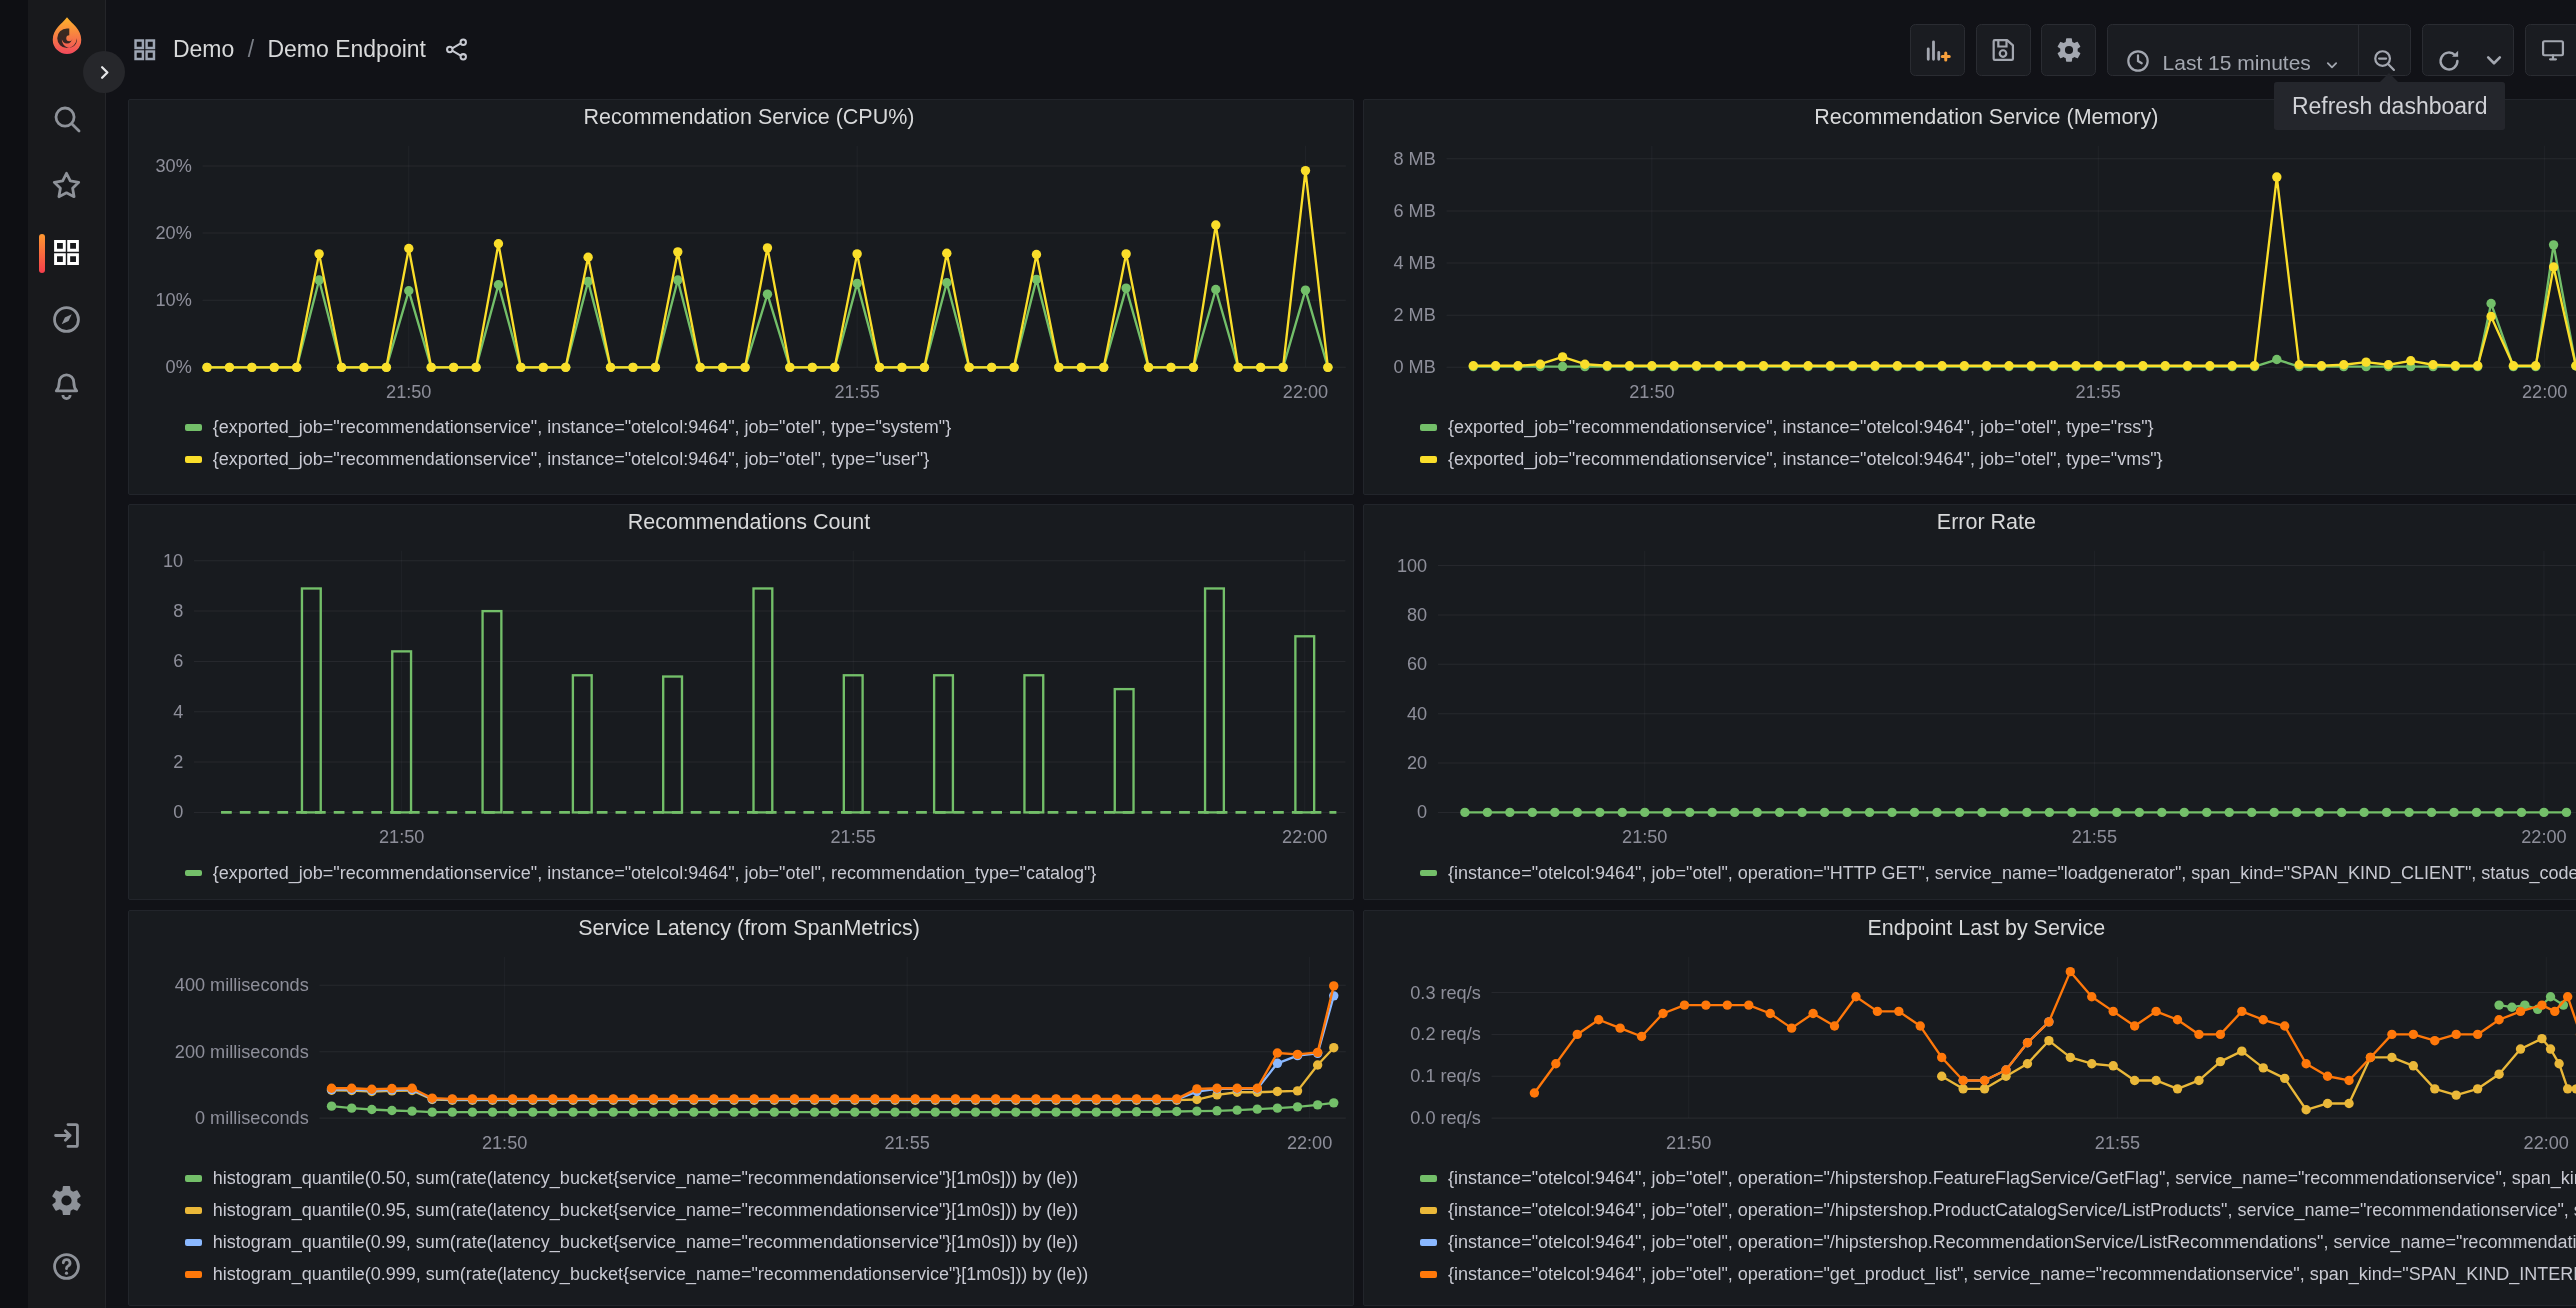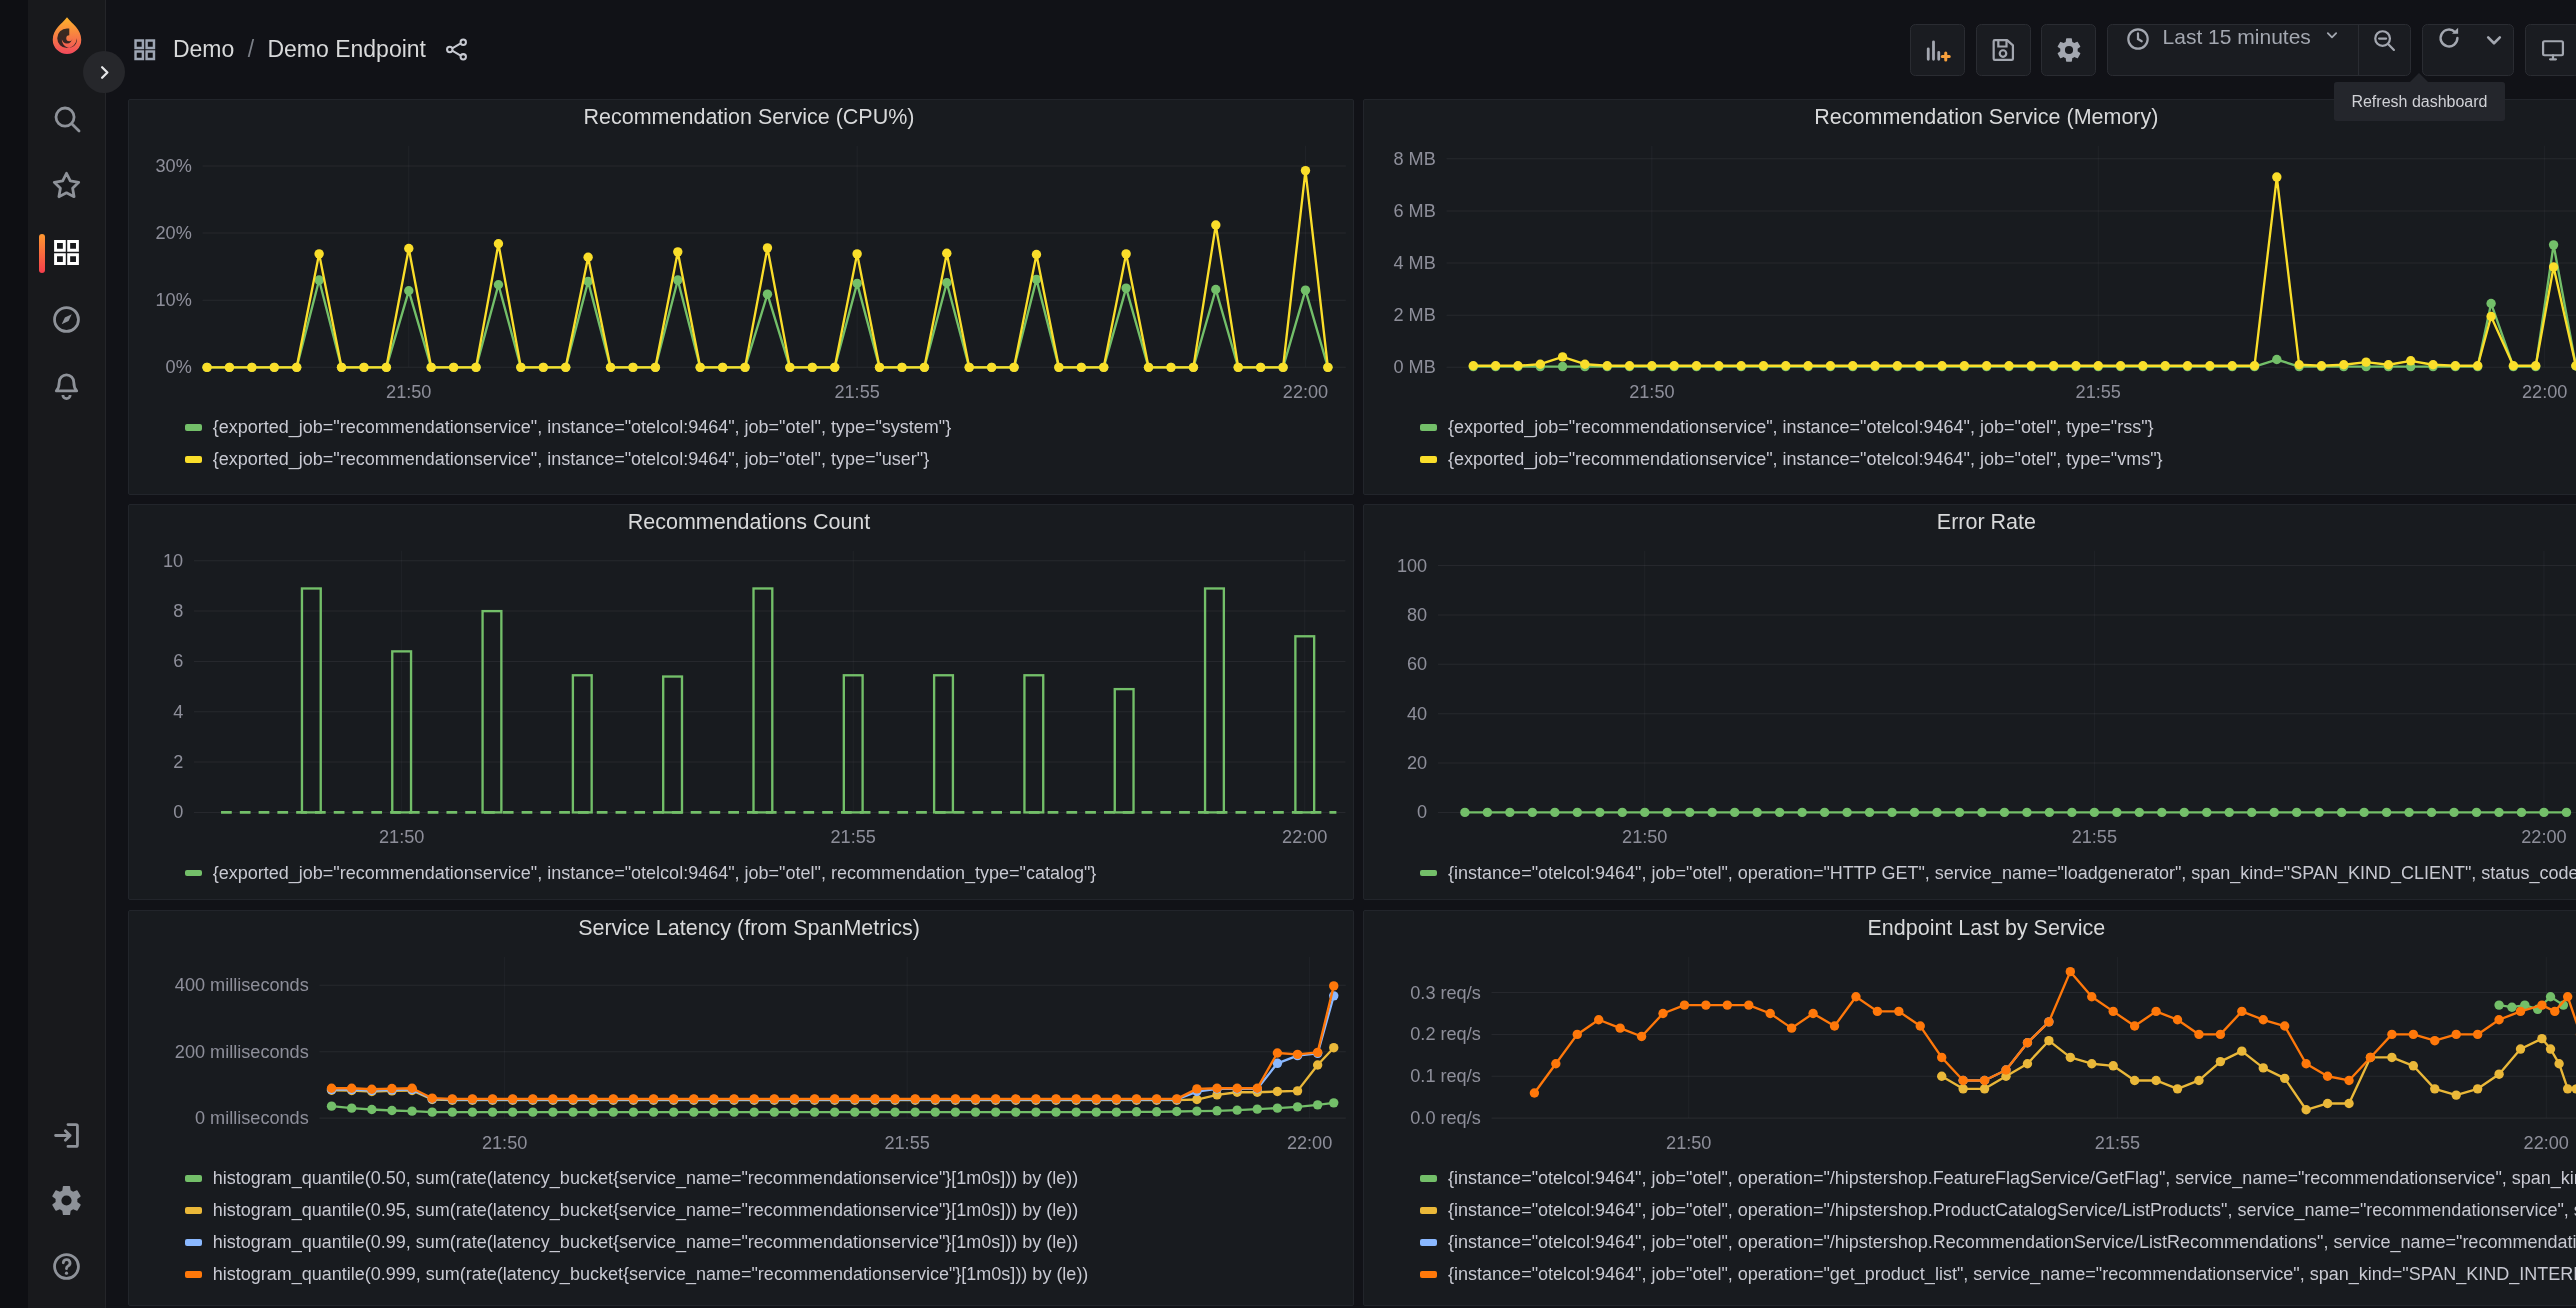--- a/index.html
+++ b/index.html
@@ -26,33 +26,33 @@
   .breadcrumb .bc-icon{color:#9DA5B3;display:flex;}
   .breadcrumb .bc-icon svg{width:29.5px;height:29.5px;}
   .bc-sep{color:#7B7F87;}
   .share{color:#C7C9D1;display:flex;margin-left:4px;}
   .share svg{width:27px;height:27px;}
   .toolbar{display:flex;align-items:center;gap:10.7px;}
   .tbtn{width:55px;height:52px;display:flex;align-items:center;justify-content:center;background:#1A1C21;
         border:0.7px solid #2A2C32;border-radius:5.4px;color:#A3A7B0;box-sizing:border-box;}
   .tbtn svg{width:28px;height:28px;}
   .tgroup{display:flex;align-items:stretch;height:52px;background:#1A1C21;border:0.7px solid #2A2C32;border-radius:5.4px;box-sizing:border-box;}
-  .tgroup .seg{display:flex;align-items:flex-start;justify-content:center;color:#A3A7B0;border:none;background:none;}
+  .tgroup .seg{display:flex;align-items:flex-end;justify-content:center;color:#A3A7B0;border:none;background:none;}
   .tgroup .seg svg{width:28px;height:28px;}
   .tgroup .divider{width:0.7px;background:#2A2C32;}
   .time-picker{gap:10.7px;padding:0 16px;color:#D8D9DA;font-size:21px;display:flex;align-items:center;}
   .time-picker .caret svg{width:20px;height:20px;}
   .zoomout{width:52px;}
   .refresh-wrap{display:flex;align-items:stretch;}
   .refresh-btn{width:55px;border:2.7px solid #3D71D9;border-radius:6.7px;margin:-1.3px;display:flex;align-items:center;justify-content:center;color:#C7C9D1;background:none;}
   .refresh-btn svg{width:27px;height:27px;}
   .refresh-caret{width:38px;}
   .refresh-caret svg{width:19px;height:19px;}
   
-  .tooltip{position:absolute;top:82px;right:99px;background:#24262C;color:#D0D1D6;font-size:16px;
+  .tooltip{position:absolute;top:82px;right:99px;background:#24262C;color:#D0D1D6;font-size:23px;
         padding:10.7px 17.5px;border-radius:2.7px;z-index:20;white-space:nowrap;}
   .tooltip .arrow{position:absolute;top:-9.4px;left:50%;margin-left:-9.4px;width:0;height:0;
         border-left:9.4px solid transparent;border-right:9.4px solid transparent;border-bottom:9.4px solid #24262C;}
   
   .grid{display:grid;grid-template-columns:1226px 1230px;grid-auto-rows:396px;gap:9.4px;margin:0 13.4px 0 21.5px;}
   .panel{background:#181B1F;border:0.7px solid #22252B;border-radius:2px;overflow:hidden;box-sizing:border-box;padding-left:17px;}
   .panel-title{height:35px;line-height:35px;text-align:center;font-size:21.5px;font-weight:500;color:#D8D9DA;}
   .chart{width:100%;}
   .chart.h1{height:274px;}
   .chart.h2{height:314px;}

